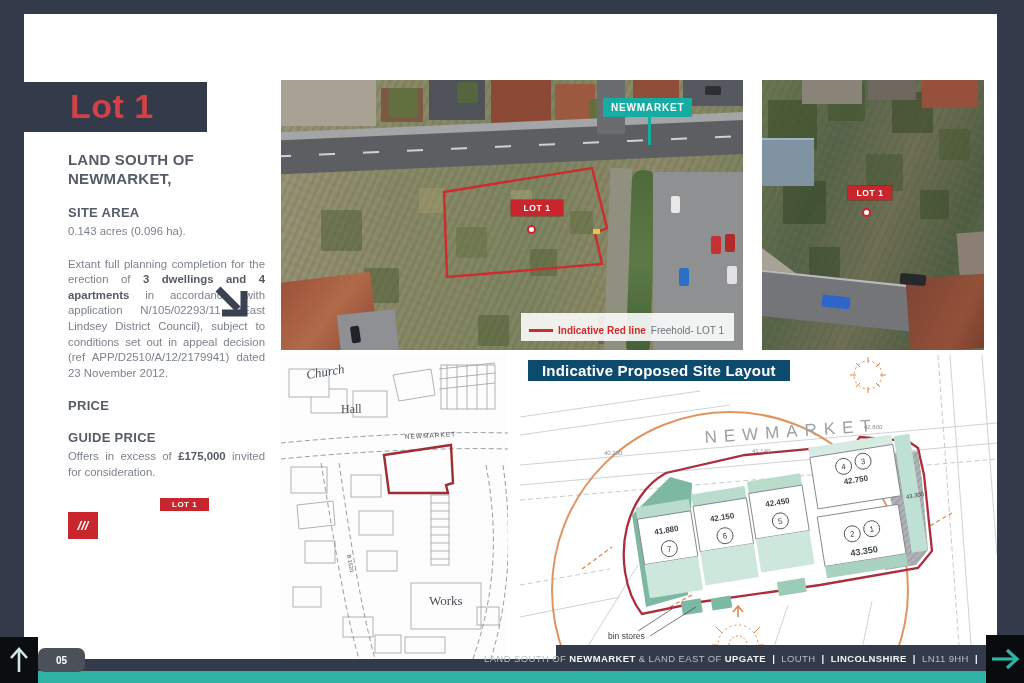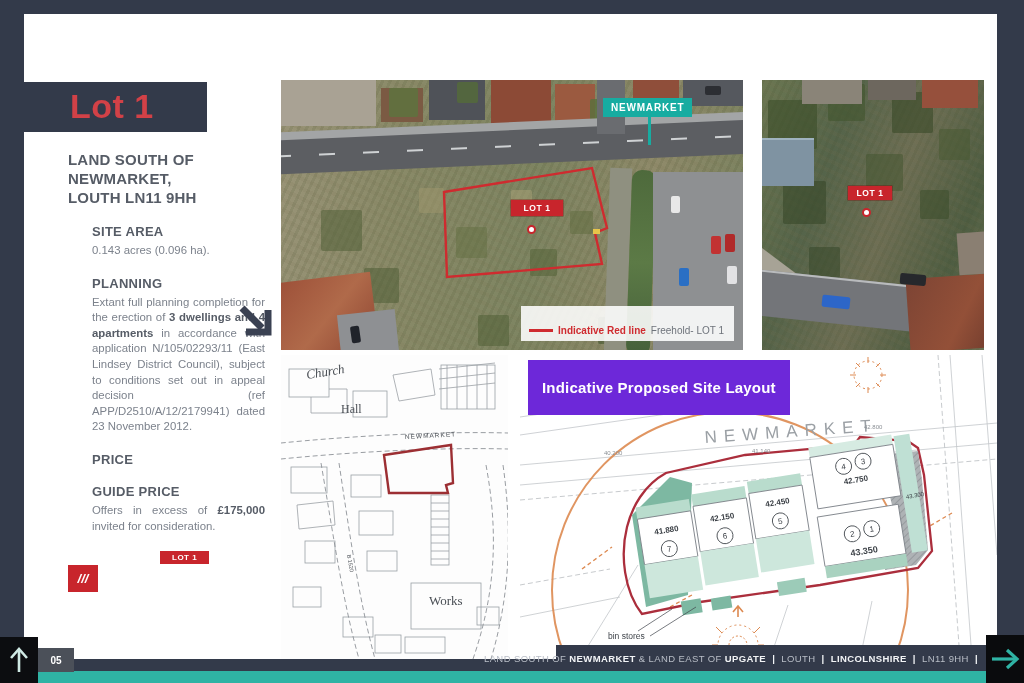--- a/index.html
+++ b/index.html
@@ -13,21 +13,21 @@
   
   .lot-banner { position:absolute; left:24px; top:82px; width:183px; height:50px; background:#333a4a; }
   .lot-banner span { position:absolute; left:46px; top:5px; font-size:34px; font-weight:bold; color:#d24147; letter-spacing:.5px; }
 
   
   .leftcol { position:absolute; left:68px; top:150px; width:197px; color:#7c828c; }
   .addr { font-size:15px; font-weight:bold; color:#565c66; line-height:19px; letter-spacing:.2px; margin-bottom:17px; }
   .h-sec { font-size:13px; font-weight:bold; color:#565c66; letter-spacing:.3px; margin-bottom:4px; }
   .body-t { font-size:11.4px; line-height:15.6px; color:#7c828c; }
   .just { text-align:justify; }
-  .sec { margin-bottom:17px;margin-left:24px; }
+  .sec { margin-bottom:17px; }
   .b { font-weight:bold; }
   .dk { color:#565c66; }
   .arrow-dr { position:absolute; left:142px; top:72px; width:44px; height:44px; }
 
   
   .w3w { position:relative; margin-top:10px; width:197px; height:46px; }
   .w3w-badge { position:absolute; left:92px; top:0; background:#c8252c; color:#fff; font-size:8px; font-weight:bold; letter-spacing:.5px; padding:2px 12px; }
   .w3w-row { position:absolute; left:0; top:14px; display:flex; align-items:stretch; }
   .w3w-logo { width:30px; height:27px; background:#c8252c; color:#fff; font-weight:bold; font-style:italic; font-size:13px; display:flex; align-items:center; justify-content:center; }
   .w3w-box { width:134px; height:27px; background:#f6f6f6; border-bottom:2px solid #c8252c; color:#3a3f46; font-size:13.5px; display:flex; align-items:center; padding-left:12px; }
@@ -60,76 +60,74 @@
       border-top:2px solid #9fb3c0; }
   .road-right { position:absolute; left:-12px; top:202px; width:254px; height:46px; background:#737579; transform:rotate(6deg); border-top:2px solid #b9bbbd; }
   .path-lt { position:absolute; left:0; top:168px; width:72px; height:54px; background:#a7a396; clip-path:polygon(0 0,100% 100%,0 100%); }
 
   .lotbadge { position:absolute; background:#c8252c; color:#fff; font-weight:bold; font-size:8.5px; letter-spacing:.6px; display:flex; align-items:center; justify-content:center; box-shadow:0 0 0 .5px rgba(120,0,0,.6); }
   .lotdot { position:absolute; width:9px; height:9px; border-radius:50%; background:#fff; border:2.5px solid #c8252c; }
 
   .sign-nm { position:absolute; left:322px; top:18px; background:#17aca1; color:#fff; font-weight:bold; font-size:10px; letter-spacing:.8px; padding:4px 8px; }
   .sign-nm::after { content:""; position:absolute; left:50%; top:100%; width:3px; height:28px; background:#17aca1; }
 
-  .legend { position:absolute; right:9px; bottom:9px; background:rgba(255,255,255,.88); padding:19px 10px 5px 8px; font-size:10px; display:flex; align-items:center; gap:5px; }
+  .legend { position:absolute; right:9px; bottom:9px; background:rgba(255,255,255,.88); padding:12px 10px 5px 8px; font-size:10px; display:flex; align-items:center; gap:5px; }
   .legend .sw { width:24px; height:3px; background:#cf2b2f; }
   .legend .lb { color:#cf2b2f; font-weight:bold; }
   .legend .lr { color:#6e737b; }
 
   .bound-svg { position:absolute; inset:0; }
 
   
   #map { position:absolute; left:281px; top:355px; width:227px; height:304px; background:#fdfdfd; overflow:hidden; }
 
   
   #plan { position:absolute; left:520px; top:355px; width:477px; height:304px; background:#ffffff; overflow:hidden; }
-  .plan-title { position:absolute; left:8px; top:5px; background:#6d28d9; color:#fff; font-weight:bold; font-size:15px; letter-spacing:.2px; padding:19px 14px; z-index:5; }
+  .plan-title { position:absolute; left:8px; top:5px; background:#0c4a6e; color:#fff; font-weight:bold; font-size:15px; letter-spacing:.2px; padding:2px 14px; z-index:5; }
   .north { position:absolute; left:915px; top:532px; width:62px; text-align:center; z-index:5; }
   .north .nl { font-size:14px; font-weight:bold; color:#14161a; letter-spacing:.3px; }
 
   
   .f-thin { position:absolute; left:62px; top:659px; width:926px; height:12px; background:#333a4a; }
   .f-bar { position:absolute; left:556px; top:645px; width:432px; height:26px; background:#333a4a; display:flex; align-items:center; justify-content:flex-end; padding-right:10px; font-size:9.5px; letter-spacing:.4px; color:#b9bec7; white-space:pre; }
   .f-bar .b { color:#f2f4f6; }
   .teal-strip { position:absolute; left:0; top:671px; width:988px; height:12px; background:#2fb3a4; }
   .sq-left { position:absolute; left:0; top:637px; width:38px; height:46px; background:#0c0d10; display:flex; align-items:center; justify-content:center; }
-  .page-tab { position:absolute; left:38px; top:648px; width:36px; height:24px; background:#4b5059; color:#fff; font-size:10px; font-weight:bold; display:flex; align-items:center; justify-content:center; }
+  .page-tab { position:absolute; left:38px; top:648px; width:47px; height:24px; background:#4b5059; color:#fff; font-size:10px; font-weight:bold; display:flex; align-items:center; justify-content:center;border-radius:7px; }
   .sq-right { position:absolute; left:986px; top:635px; width:38px; height:48px; background:#0a0b0d; display:flex; align-items:center; justify-content:center; }
 
   text { font-family:"Liberation Sans", sans-serif; }
   .sertxt { font-family:"Liberation Serif", serif; }
 </style>
 </head>
 <body>
 
 <div id="stage">
   <div class="page"></div>
 
   <div class="lot-banner">
     <span>Lot 1</span>
   </div>
 
   <div class="leftcol">
     <div class="addr">
       <div>LAND SOUTH OF</div>
       <div>NEWMARKET,</div>
-      <div>LOUTH LN11 9HH</div>
     </div>
 
     <div class="sec" style="position:relative;">
       <div class="h-sec">SITE AREA</div>
       <div class="body-t">0.143 acres (0.096 ha).</div>
       <svg class="arrow-dr" viewBox="0 0 44 44">
         <path d="M8 12 L28 32" stroke="#3a4152" stroke-width="7" fill="none"></path>
         <path d="M34 14 L34 36 L12 36" stroke="#3a4152" stroke-width="7" fill="none"></path>
       </svg>
     </div>
 
     <div class="sec">
-      <div class="h-sec">PLANNING</div>
       <p class="body-t just"><span>Extant full planning completion for the erection of </span><span class="b dk">3 dwellings and 4 apartments</span><span> in accordance with application N/105/02293/11 (East Lindsey District Council), subject to conditions set out in appeal decision (ref APP/D2510/A/12/2179941) dated 23 November 2012.</span></p>
     </div>
 
     <div class="sec">
       <div class="h-sec">PRICE</div>
     </div>
 
     <div class="sec">
       <div class="h-sec">GUIDE PRICE</div>
       <p class="body-t just"><span>Offers in excess of </span><span class="b dk">£175,000</span><span> invited for consideration.</span></p>

